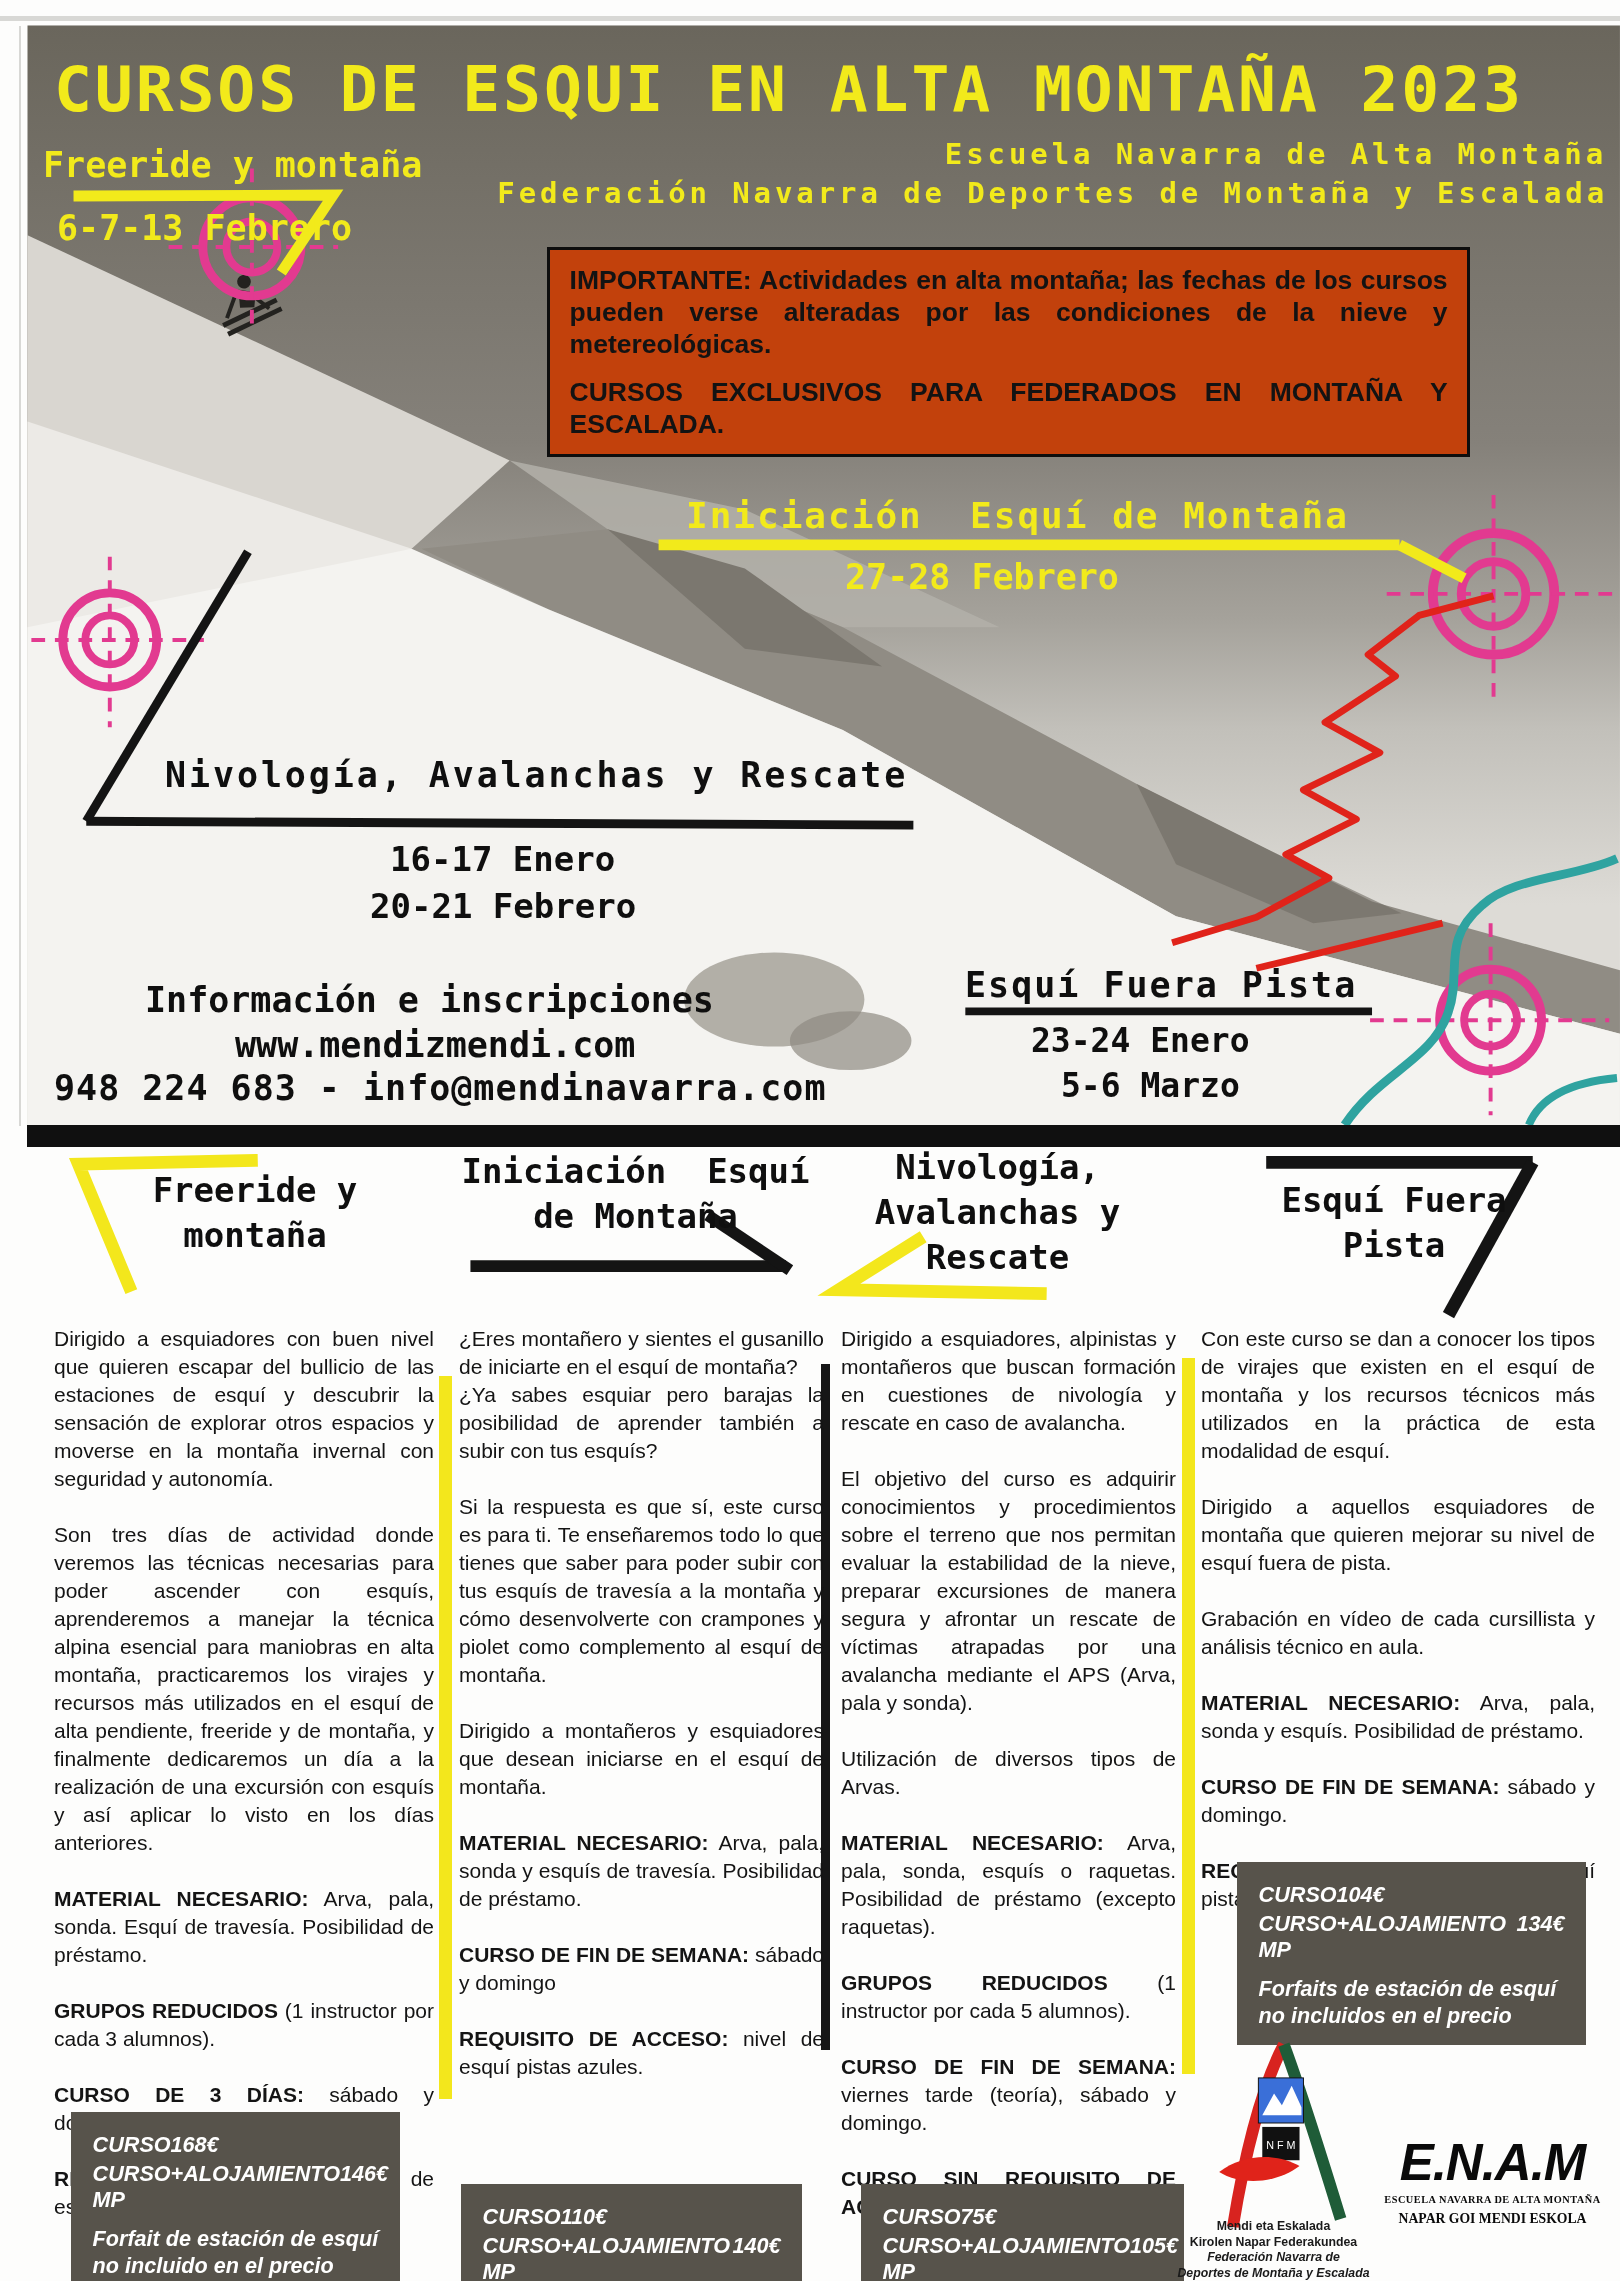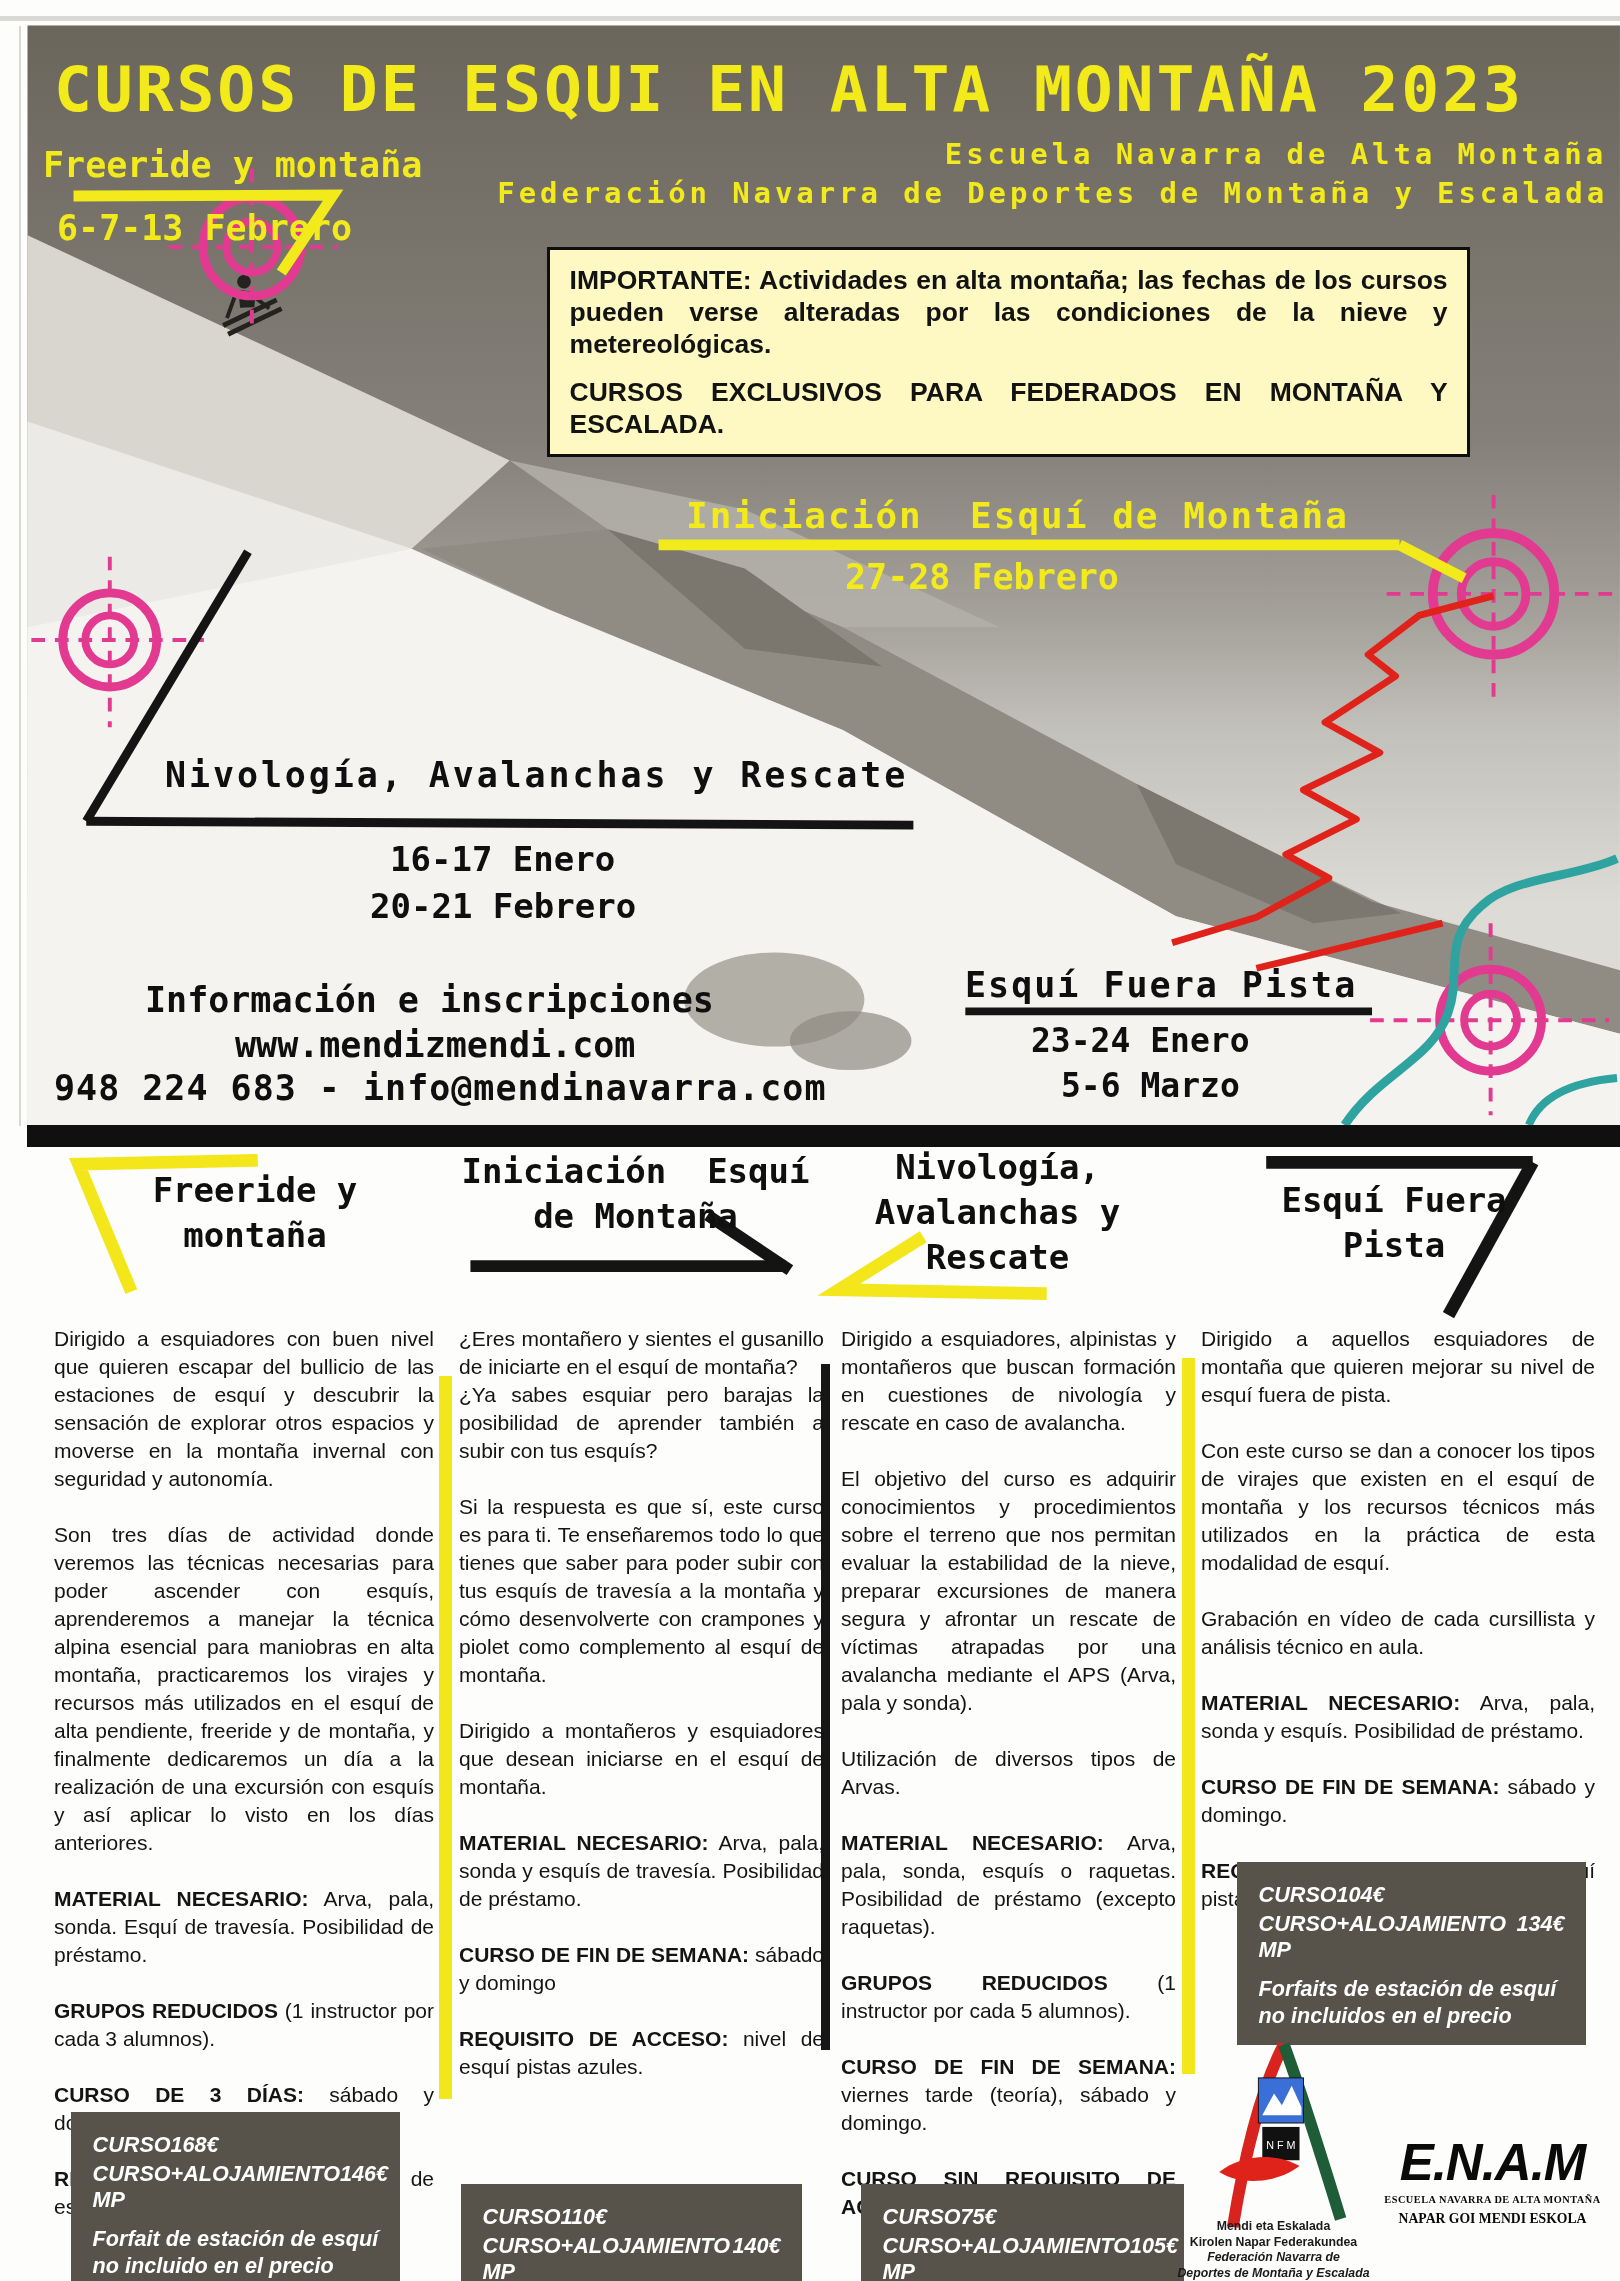--- a/index.html
+++ b/index.html
@@ -6,21 +6,21 @@
   .page{position:relative;width:1620px;height:2282px;background:#fdfdfc;overflow:hidden;}
   
   .photo-svg{position:absolute;left:0;top:0;}
   
   .ph{position:absolute;font-family:"DejaVu Sans Mono",monospace;font-weight:bold;white-space:pre;}
   .yel{color:#f2ea1b;}
   .blk{color:#0f0f0f;}
   .title{left:54px;top:53px;font-size:63px;letter-spacing:2.9px;}
   .org{text-align:right;font-size:29px;letter-spacing:3.9px;}
   
-  .notice{position:absolute;left:547px;top:247px;width:878px;background:#fef9c3;border:3.9px solid #0e0e0e;
+  .notice{position:absolute;left:547px;top:247px;width:878px;background:#c2410c;border:3.9px solid #0e0e0e;
           padding:13.7px 19.6px;font-family:"Liberation Sans",sans-serif;font-weight:bold;color:#131313;}
   .notice p{margin:0;font-size:26.5px;line-height:32px;text-align:justify;}
   .notice p + p{margin-top:16.7px;}
   .sepbar{position:absolute;left:27.4px;top:1125px;width:1593px;height:21.6px;background:#101010;}
   
   .colhead{position:absolute;font-family:"DejaVu Sans Mono",monospace;font-weight:bold;font-size:34px;
            line-height:45px;color:#0f0f0f;text-align:center;white-space:pre-wrap;}
   
   .col{position:absolute;font-family:"Liberation Sans",sans-serif;font-size:21px;line-height:28px;
        text-align:justify;color:#141414;}
@@ -215,22 +215,22 @@
     <p><b></b><span>Dirigido a esquiadores, alpinistas y montañeros que buscan formación en cuestiones de nivología y rescate en caso de avalancha.</span></p>
     <p><b></b><span>El objetivo del curso es adquirir conocimientos y procedimientos sobre el terreno que nos permitan evaluar la estabilidad de la nieve, preparar excursiones de manera segura y afrontar un rescate de víctimas atrapadas por una avalancha mediante el APS (Arva, pala y sonda).</span></p>
     <p><b></b><span>Utilización de diversos tipos de Arvas.</span></p>
     <p><b>MATERIAL NECESARIO:</b><span> Arva, pala, sonda, esquís o raquetas. Posibilidad de préstamo (excepto raquetas).</span></p>
     <p><b>GRUPOS REDUCIDOS</b><span> (1 instructor por cada 5 alumnos).</span></p>
     <p><b>CURSO DE FIN DE SEMANA:</b><span> viernes tarde (teoría), sábado y domingo.</span></p>
     <p><b>CURSO SIN REQUISITO DE ACCESO</b><span></span></p>
   </div>
 
   <div class="col" style="left:1201px;top:1325px;width:394px;">
+    <p><b></b><span>Con este curso se dan a conocer los tipos de virajes que existen en el esquí de montaña y los recursos técnicos más utilizados en la práctica de esta modalidad de esquí.</span></p>
     <p><b></b><span>Dirigido a aquellos esquiadores de montaña que quieren mejorar su nivel de esquí fuera de pista.</span></p>
-    <p><b></b><span>Con este curso se dan a conocer los tipos de virajes que existen en el esquí de montaña y los recursos técnicos más utilizados en la práctica de esta modalidad de esquí.</span></p>
     <p><b></b><span>Grabación en vídeo de cada cursillista y análisis técnico en aula.</span></p>
     <p><b>MATERIAL NECESARIO:</b><span> Arva, pala, sonda y esquís. Posibilidad de préstamo.</span></p>
     <p><b>CURSO DE FIN DE SEMANA:</b><span> sábado y domingo.</span></p>
     <p><b>REQUISITO DE ACCESO:</b><span> nivel de esquí pistas negras.</span></p>
   </div>
 
   <div class="pricebox" style="left:71px;top:2112px;width:286px;">
     <div class="price-row">
         <span>CURSO</span>
         <span>168€</span>

